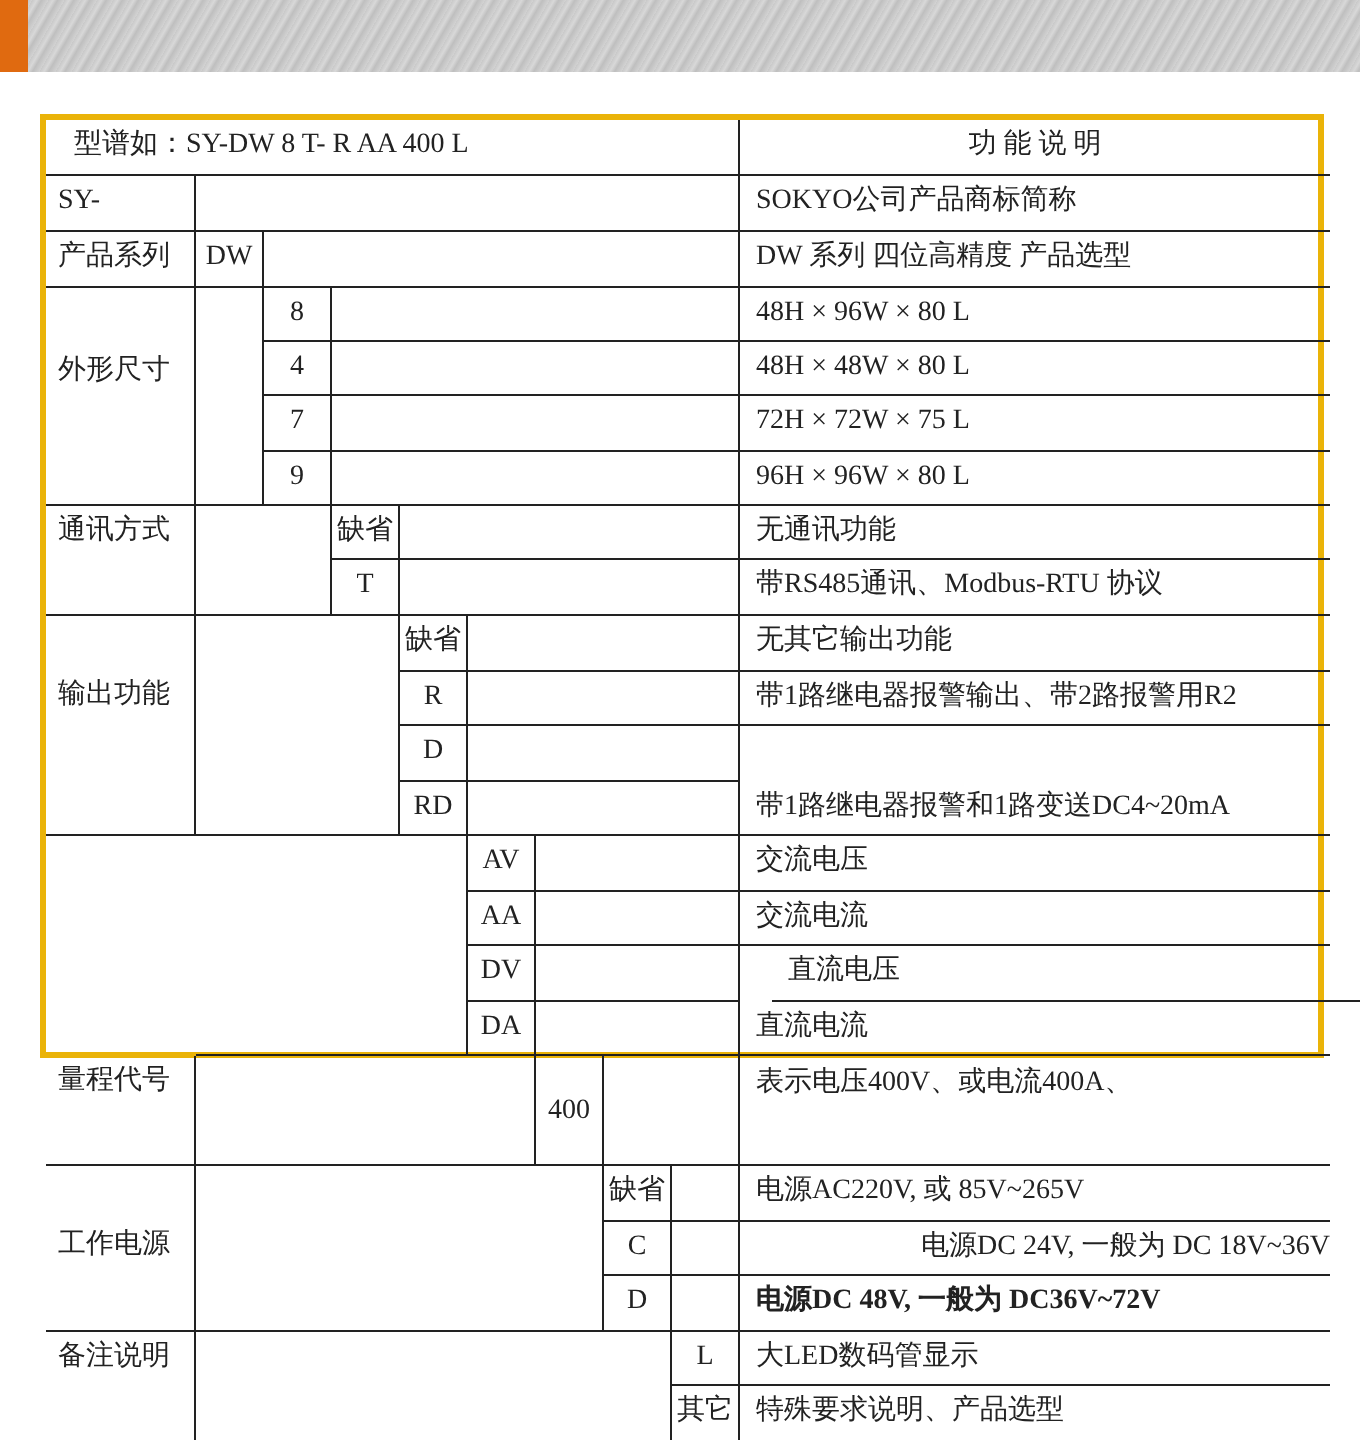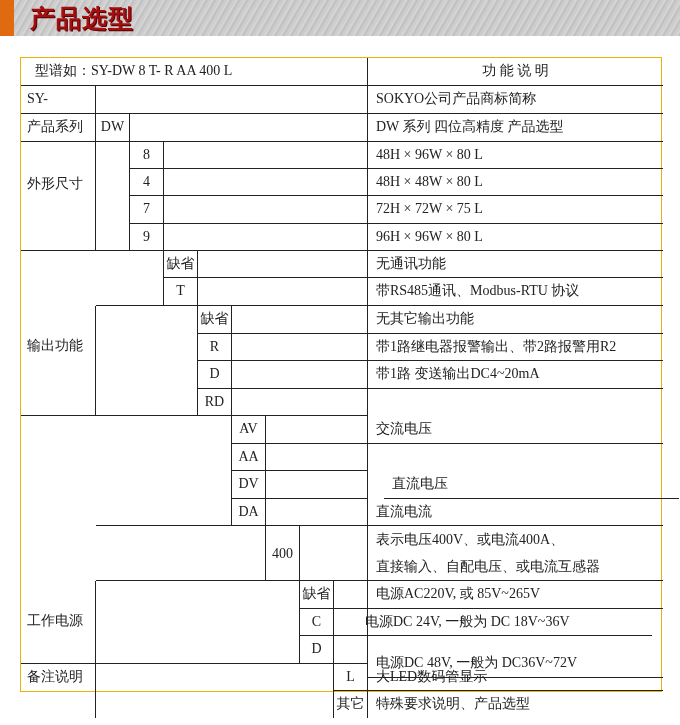--- a/index.html
+++ b/index.html
@@ -11,41 +11,40 @@
     background: repeating-linear-gradient(120deg, #c9c9c9 0px, #d8d8d8 2px, #bfbfbf 4px, #d2d2d2 7px);
   }
   .header-accent { position: absolute; left: 0; top: 0; width: 14px; height: 36px; background: #e06a10; }
   .header-title {
     position: absolute; left: 30px; top: 2px; font-family: "DejaVu Sans", sans-serif;
     font-weight: bold; font-size: 25px; color: #a40e0e; letter-spacing: 1px;
     text-shadow: 1px 1px 0 #5a0000;
   }
 
   .grid {
-    position: absolute; left: 20px; top: 57px; width: 642px; height: 635px;
-    border: 1px solid #eab308;
+    position: absolute; left: 20px; top: 57px; width: 642px; height: 472px;
+    border: 3px solid #eab308;
     padding-left: 20px;
   }
   .cell {
     position: absolute; border-right: 1px solid #222; border-bottom: 1px solid #222;
     font-size: 14px; line-height: 26px; white-space: nowrap; overflow: hidden;
     font-family: "Liberation Serif", "DejaVu Serif", serif;
   }
   .cell.lbl { padding-left: 6px; }
   .cell.ctr { text-align: center; }
   .cell.desc { padding-left: 8px; }
   .cell.last { border-right: none; }
   .cell.multi { line-height: 27px; white-space: normal; }
 </style>
 </head>
 <body>
 
 <div class="header-bar">
   <div class="header-accent"></div>
-  <div class="header-title">产品选型</div>
 </div>
 
 <div class="grid">
 
   <div class="cell lbl" style="left:0;top:0;width:347px;height:28px;padding-left:14px;">型谱如：SY-DW  8  T- R AA  400  L</div>
   <div class="cell lbl" style="left:0;top:28px;width:75px;height:28px;">SY-</div>
 
   <div class="cell ctr last" style="left:347px;top:0;width:295px;height:28px;">功 能 说 明</div>
   <div class="cell" style="left:75px;top:28px;width:272px;height:28px;"></div>
   <div class="cell desc last" style="left:347px;top:28px;width:295px;height:28px;">SOKYO公司产品商标简称</div>
@@ -63,74 +62,76 @@
   <div class="cell ctr" style="left:109px;top:111px;width:34px;height:27px;">4</div>
   <div class="cell" style="left:143px;top:111px;width:204px;height:27px;"></div>
   <div class="cell desc last" style="left:347px;top:111px;width:295px;height:27px;">48H × 48W × 80 L</div>
   <div class="cell ctr" style="left:109px;top:138px;width:34px;height:28px;">7</div>
   <div class="cell" style="left:143px;top:138px;width:204px;height:28px;"></div>
   <div class="cell desc last" style="left:347px;top:138px;width:295px;height:28px;">72H × 72W × 75 L</div>
   <div class="cell ctr" style="left:109px;top:166px;width:34px;height:27px;">9</div>
   <div class="cell" style="left:143px;top:166px;width:204px;height:27px;"></div>
   <div class="cell desc last" style="left:347px;top:166px;width:295px;height:27px;">96H × 96W × 80 L</div>
 
+  <div class="cell lbl" style="left:0;top:193px;width:75px;height:55px;">通讯方式</div>
   <div class="cell" style="left:75px;top:193px;width:68px;height:55px;"></div>
   <div class="cell ctr" style="left:143px;top:193px;width:34px;height:27px;">缺省</div>
   <div class="cell" style="left:177px;top:193px;width:170px;height:27px;"></div>
   <div class="cell desc last" style="left:347px;top:193px;width:295px;height:27px;">无通讯功能</div>
   <div class="cell ctr" style="left:143px;top:220px;width:34px;height:28px;">T</div>
   <div class="cell" style="left:177px;top:220px;width:170px;height:28px;"></div>
   <div class="cell desc last" style="left:347px;top:220px;width:295px;height:28px;">带RS485通讯、Modbus-RTU 协议</div>
 
   <div class="cell lbl" style="left:0;top:248px;width:75px;height:110px;line-height:80px;">输出功能</div>
   <div class="cell" style="left:75px;top:248px;width:102px;height:110px;"></div>
   <div class="cell ctr" style="left:177px;top:248px;width:34px;height:28px;">缺省</div>
   <div class="cell" style="left:211px;top:248px;width:136px;height:28px;"></div>
   <div class="cell desc last" style="left:347px;top:248px;width:295px;height:28px;">无其它输出功能</div>
   <div class="cell ctr" style="left:177px;top:276px;width:34px;height:27px;">R</div>
   <div class="cell" style="left:211px;top:276px;width:136px;height:27px;"></div>
   <div class="cell desc last" style="left:347px;top:276px;width:295px;height:27px;">带1路继电器报警输出、带2路报警用R2</div>
   <div class="cell ctr" style="left:177px;top:303px;width:34px;height:28px;">D</div>
   <div class="cell" style="left:211px;top:303px;width:136px;height:28px;"></div>
-  <div class="cell desc last" style="left:347px;top:303px;width:295px;height:28px;">带1路 变送输出DC4~20mA</div>
   <div class="cell ctr" style="left:177px;top:331px;width:34px;height:27px;">RD</div>
   <div class="cell" style="left:211px;top:331px;width:136px;height:27px;"></div>
+  <div class="cell desc last" style="left:347px;top:331px;width:295px;height:27px;">带1路继电器报警和1路变送DC4~20mA</div>
 
   <div class="cell" style="left:75px;top:358px;width:136px;height:110px;"></div>
   <div class="cell ctr" style="left:211px;top:358px;width:34px;height:28px;">AV</div>
   <div class="cell" style="left:245px;top:358px;width:102px;height:28px;"></div>
   <div class="cell desc last" style="left:347px;top:358px;width:295px;height:28px;">交流电压</div>
   <div class="cell ctr" style="left:211px;top:386px;width:34px;height:27px;">AA</div>
   <div class="cell" style="left:245px;top:386px;width:102px;height:27px;"></div>
+  <div class="cell desc last" style="left:347px;top:386px;width:295px;height:27px;">交流电流</div>
   <div class="cell ctr" style="left:211px;top:413px;width:34px;height:28px;">DV</div>
   <div class="cell" style="left:245px;top:413px;width:102px;height:28px;"></div>
   <div class="cell desc last" style="left:347px;top:413px;width:295px;height:28px;margin-left:16px;">直流电压</div>
   <div class="cell ctr" style="left:211px;top:441px;width:34px;height:27px;">DA</div>
   <div class="cell" style="left:245px;top:441px;width:102px;height:27px;"></div>
   <div class="cell desc last" style="left:347px;top:441px;width:295px;height:27px;">直流电流</div>
 
+  <div class="cell lbl" style="left:0;top:468px;width:75px;height:55px;">量程代号</div>
   <div class="cell" style="left:75px;top:468px;width:170px;height:55px;"></div>
   <div class="cell ctr" style="left:245px;top:468px;width:34px;height:55px;line-height:55px;">400</div>
   <div class="cell" style="left:279px;top:468px;width:68px;height:55px;"></div>
   <div class="cell desc last multi" style="left:347px;top:468px;width:295px;height:55px;">
     <div>表示电压400V、或电流400A、</div>
-    <div>直接输入、自配电压、或电流互感器</div>
   </div>
 
   <div class="cell lbl" style="left:0;top:523px;width:75px;height:83px;line-height:80px;">工作电源</div>
   <div class="cell" style="left:75px;top:523px;width:204px;height:83px;"></div>
   <div class="cell ctr" style="left:279px;top:523px;width:34px;height:28px;">缺省</div>
   <div class="cell" style="left:313px;top:523px;width:34px;height:28px;"></div>
   <div class="cell desc last" style="left:347px;top:523px;width:295px;height:28px;">电源AC220V, 或 85V~265V</div>
   <div class="cell ctr" style="left:279px;top:551px;width:34px;height:27px;">C</div>
   <div class="cell" style="left:313px;top:551px;width:34px;height:27px;"></div>
-  <div class="cell desc last" style="left:336px;top:551px;width:295px;height:27px;">电源DC 24V, 一般为 DC 18V~36V</div>
+  <div class="cell desc last" style="left:347px;top:551px;width:295px;height:27px;text-align:right;">电源DC 24V, 一般为 DC 18V~36V</div>
   <div class="cell ctr" style="left:279px;top:578px;width:34px;height:28px;">D</div>
   <div class="cell" style="left:313px;top:578px;width:34px;height:28px;"></div>
-  <div class="cell desc last" style="left:347px;top:592px;width:295px;height:28px;">电源DC 48V, 一般为 DC36V~72V</div>
+  <div class="cell desc last" style="left:347px;top:578px;width:295px;height:28px;font-weight:bold;">电源DC 48V, 一般为 DC36V~72V</div>
 
   <div class="cell lbl" style="left:0;top:606px;width:75px;height:54px;border-bottom:none;">备注说明</div>
   <div class="cell" style="left:75px;top:606px;width:238px;height:54px;border-bottom:none;"></div>
   <div class="cell ctr" style="left:313px;top:606px;width:34px;height:27px;">L</div>
   <div class="cell desc last" style="left:347px;top:606px;width:295px;height:27px;">大LED数码管显示</div>
   <div class="cell ctr" style="left:313px;top:633px;width:34px;height:27px;border-bottom:none;">其它</div>
   <div class="cell desc last" style="left:347px;top:633px;width:295px;height:27px;border-bottom:none;">特殊要求说明、产品选型</div>
 </div>
 
 </body></html>

